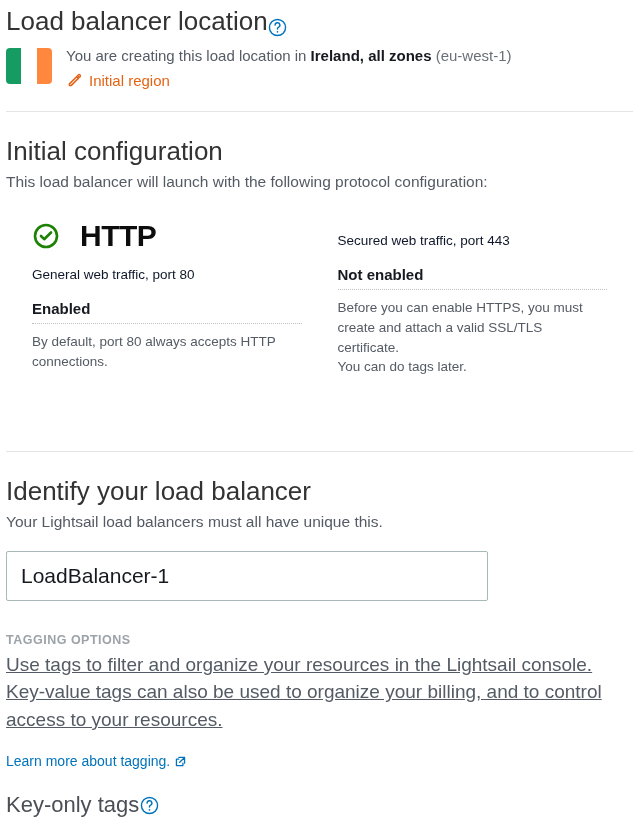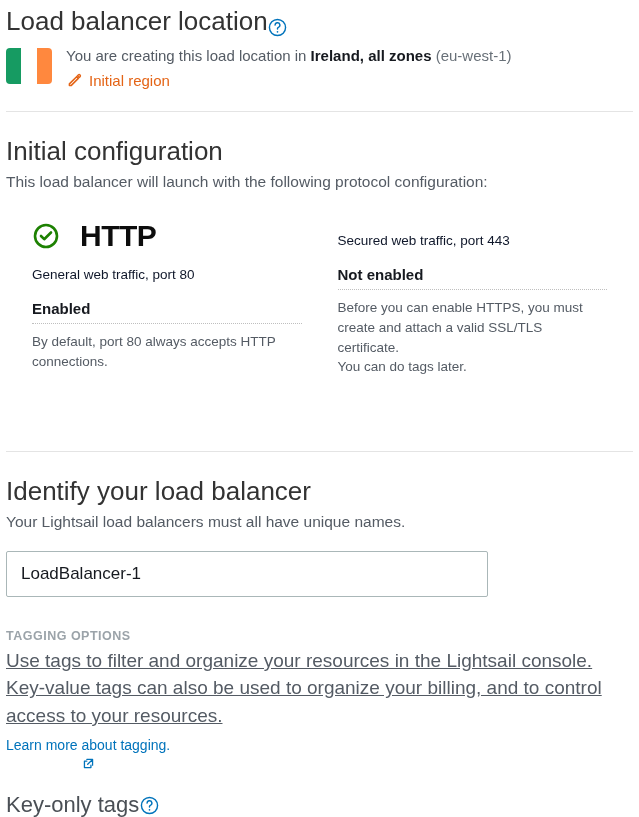--- a/index.html
+++ b/index.html
@@ -113,21 +113,21 @@
     line-height: 1.45;
   }
   .section-gap { height: 56px; }
   .identify-desc {
     font-size: 15.5px;
     color: #545b64;
     margin: 4px 0 20px 0;
   }
   .name-input {
     width: 482px;
-    font-size: 17px;
+    font-size: 21px;
     padding: 12px 14px;
     border: 1px solid #aab7b8;
     border-radius: 2px;
     color: #16191f;
     font-family: inherit;
     outline: none;
   }
   .tagging-label {
     font-size: 12.5px;
     font-weight: 600;
@@ -141,23 +141,22 @@
     margin-top: 4px;
     line-height: 1.45;
     text-decoration: underline;
   }
   .learn-link {
     display: inline-flex;
     align-items: center;
     gap: 4px;
     font-size: 14px;
     color: #0073bb;
-    margin-top: 8px;
-    cursor: pointer;
-    flex-direction: column;
+    margin-top: 20px;
+    cursor: pointer;
   }
   .learn-link svg { display:block; }
   .keyonly-title {
     font-size: 22px;
     font-weight: 400;
     color: #4a4f55;
     margin: 22px 0 10px 0;
     display: flex;
     align-items: center;
   }
@@ -242,21 +241,21 @@
   </div>
 </div>
 
 <div class="section-gap"></div>
 <hr class="divider">
 
 
 <h2 class="section-title">
   <span>Identify your load balancer</span>
 </h2>
-<p class="identify-desc">Your Lightsail load balancers must all have unique names.</p>
+<p class="identify-desc">Your Lightsail load balancers must all have unique this.</p>
 
 <input class="name-input" type="text" value="LoadBalancer-1" style="">
 
 <div class="tagging-label">TAGGING OPTIONS</div>
 <div class="tagging-desc">Use tags to filter and organize your resources in the Lightsail console. Key-value tags can also be used to organize your billing, and to control access to your resources.</div>
 <div class="learn-link">
   <span>Learn more about tagging.</span>
   <svg width="13" height="13" viewBox="0 0 16 16">
     <path d="M6 3h7v7M13 3L7 9" stroke="#0073bb" stroke-width="1.6" fill="none" stroke-linecap="round" stroke-linejoin="round"></path>
     <path d="M11 10v3H3V5h3" stroke="#0073bb" stroke-width="1.6" fill="none" stroke-linecap="round" stroke-linejoin="round"></path>

